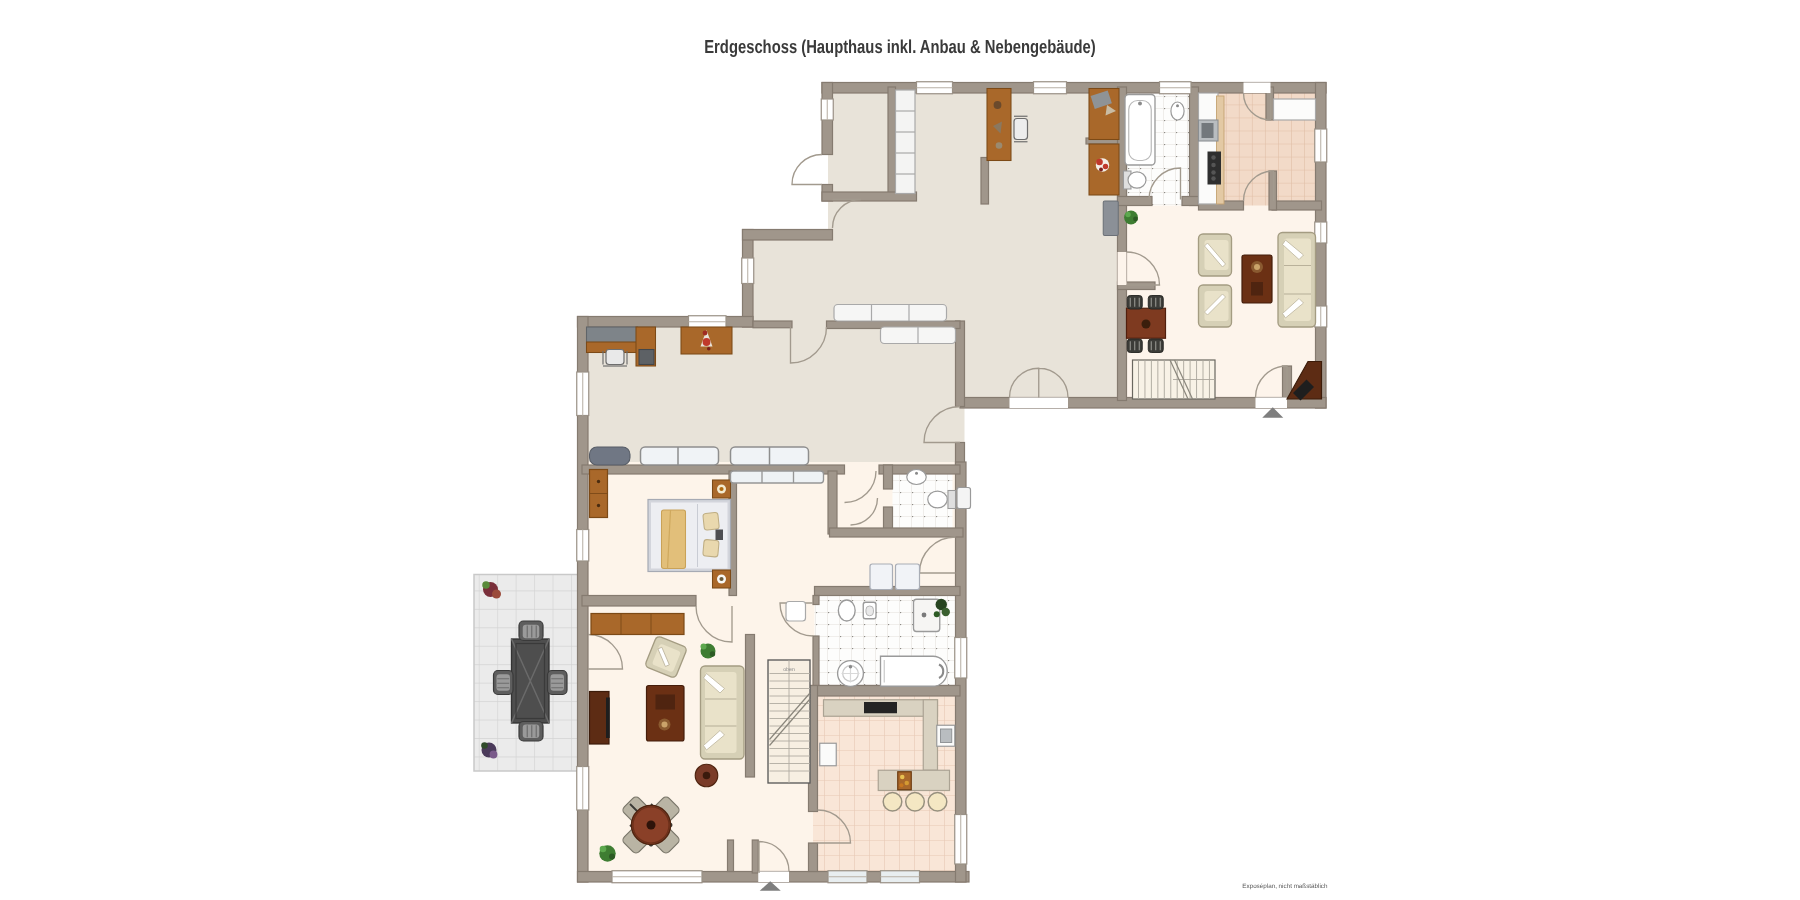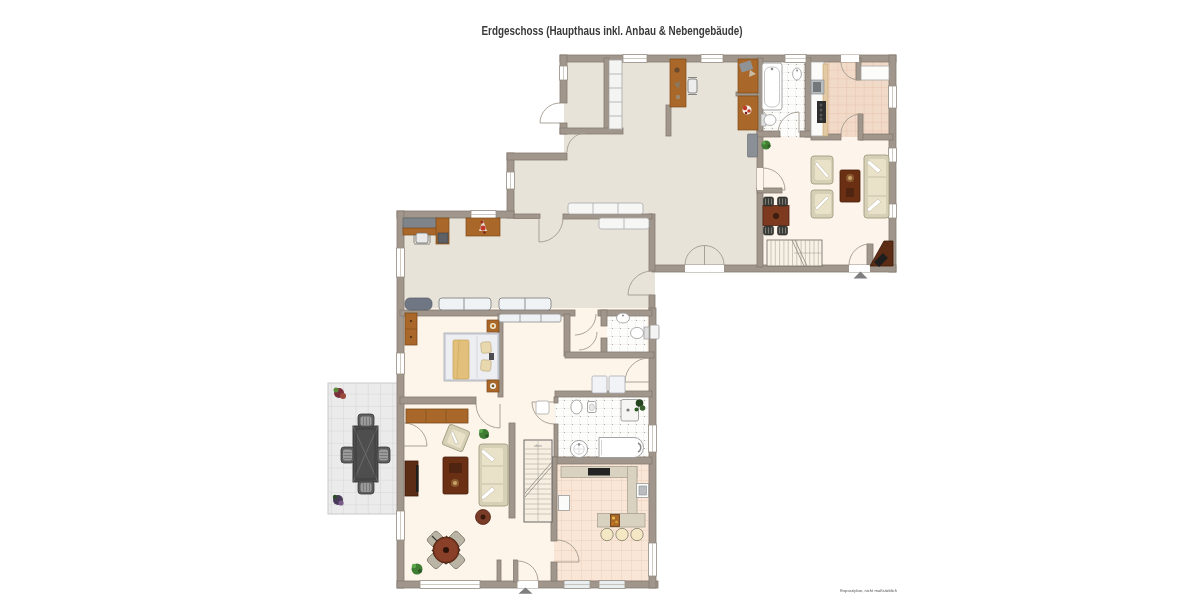--- a/index.html
+++ b/index.html
@@ -1,16 +1,16 @@
 <!DOCTYPE html>
 <html><head>
 <meta charset="utf-8">
 <style>
 html,body{margin:0;padding:0;background:#ffffff;}
-#page{width:1160px;height:600px;position:relative;font-family:"Liberation Sans", sans-serif;margin-left:12px;}
+#page{width:1160px;height:600px;position:relative;font-family:"Liberation Sans", sans-serif;}
 svg{display:block;}
 </style>
 </head>
 <body>
 <div id="page">
 <svg width="1200" height="600" viewBox="0 0 1200 600">
 <defs>
 <pattern id="bathtile" width="8" height="8" patternUnits="userSpaceOnUse">
   <rect width="8" height="8" fill="#fdfdfc"></rect>
   <path d="M0 0H8V8" fill="none" stroke="#e3e0da" stroke-width="0.7"></path>

